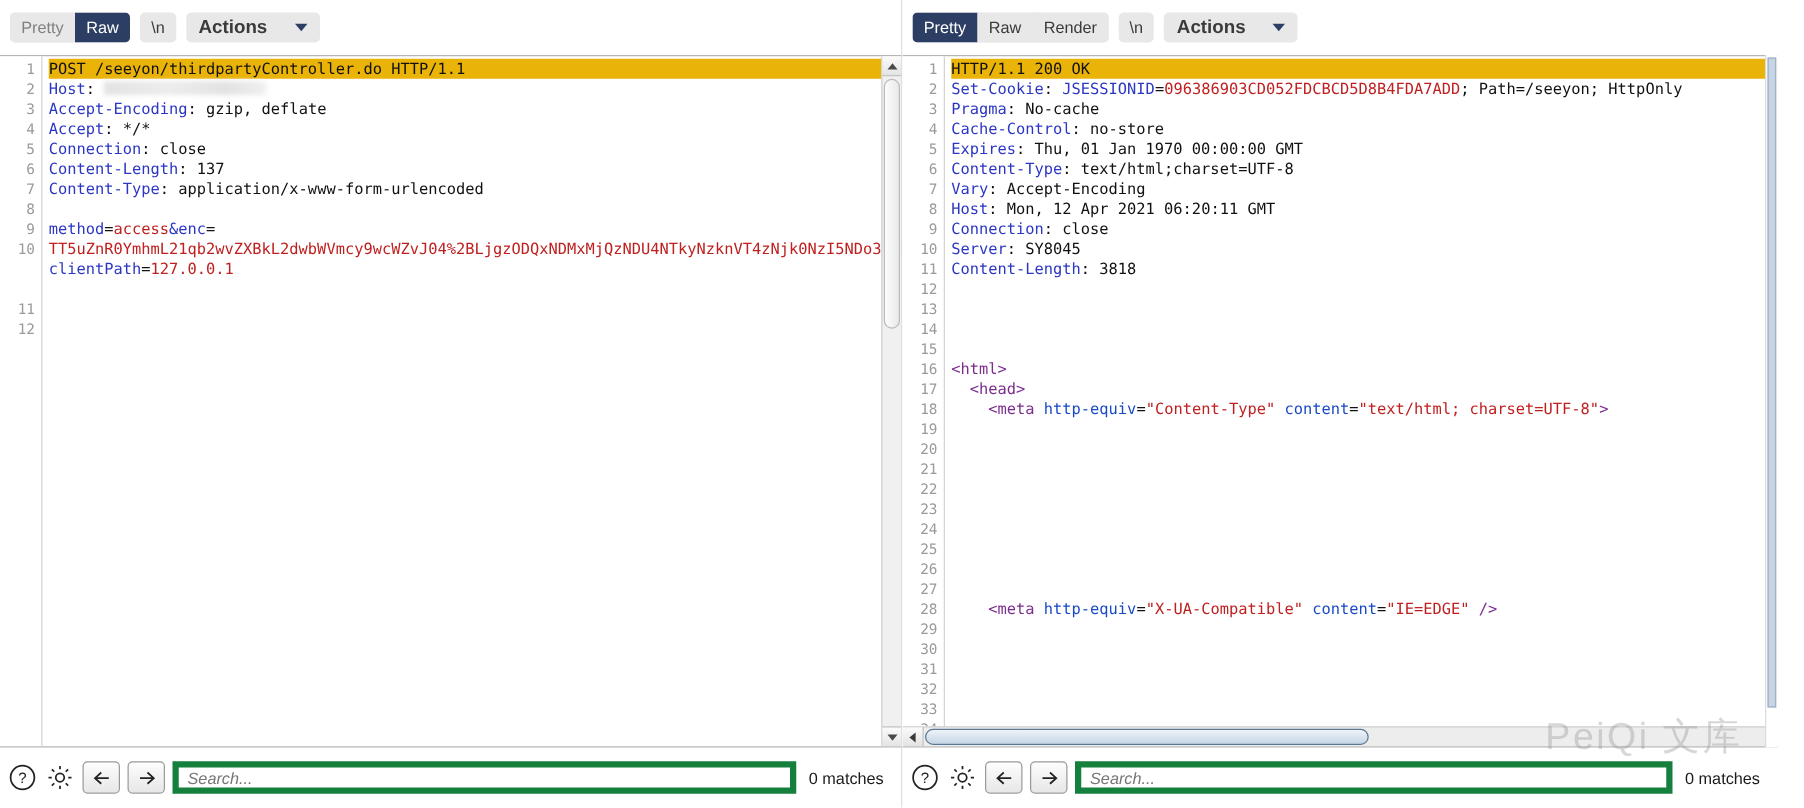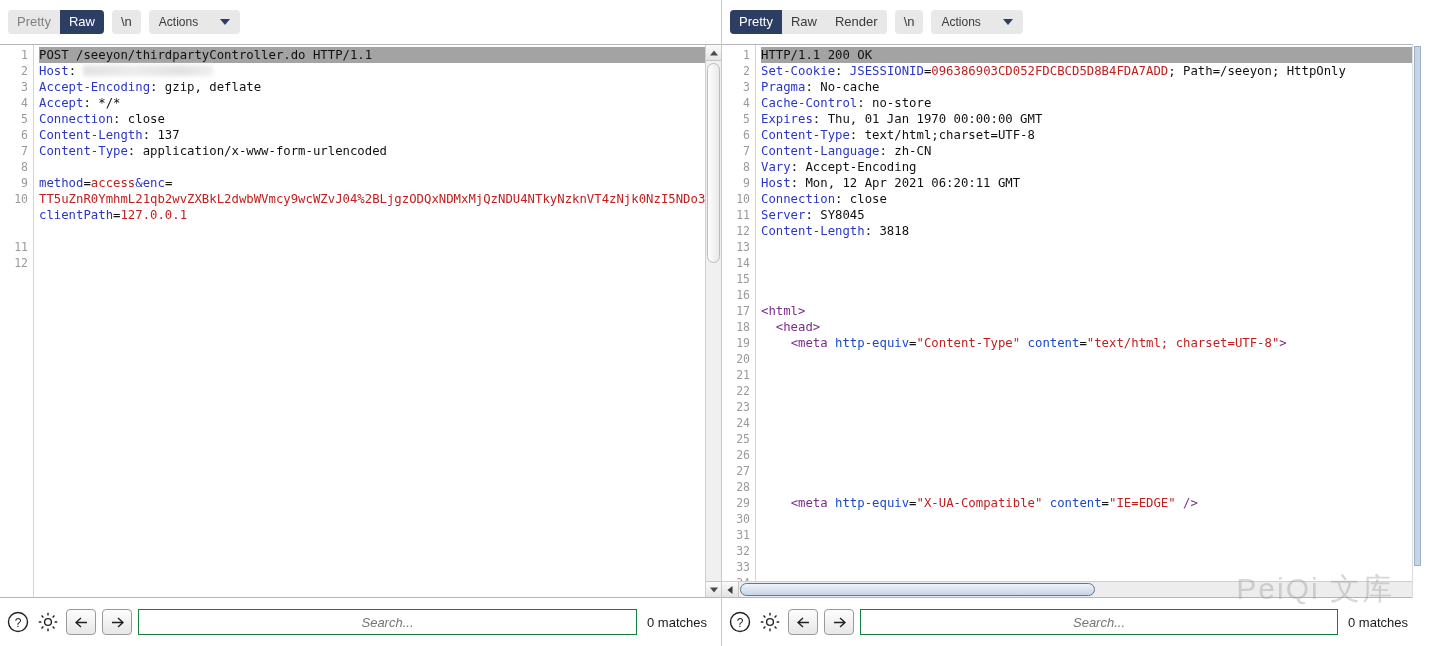--- a/index.html
+++ b/index.html
@@ -69,21 +69,22 @@
     padding: 0 9px;
     color: #3a3a3a;
     cursor: pointer;
     user-select: none;
   }
   .pill.actions {
     display: flex;
     align-items: center;
     gap: 22px;
     padding: 0 10px;
-    font-size: 12px;
+    font-size: 15px;
+    font-weight: bold;
   }
   .chev {
     width: 0; height: 0;
     border-left: 5px solid transparent;
     border-right: 5px solid transparent;
     border-top: 6px solid #2c3e63;
   }
 
   
   .editor-wrap {
@@ -118,21 +119,21 @@
     position: relative;
   }
   .code .ln {
     font-family: "DejaVu Sans Mono", monospace;
     font-size: 12.3px;
     line-height: 16px;
     height: 16px;
     white-space: pre;
     color: #111111;
   }
-  .code .ln.first { background: #a3a3a3; }
+  .code .ln.first { background: #eab308; }
   .hdr  { color: #2b36c4; }
   .red  { color: #c02020; }
   .blue { color: #2b36c4; }
   .tag  { color: #7b2d8e; }
   .attr { color: #1a49c6; }
   .str  { color: #c02020; }
   .grn  { color: #0f7a31; }
   .blur {
     display: inline-block;
     width: 130px; height: 11px;
@@ -237,29 +238,28 @@
     display: flex;
     align-items: center;
     justify-content: center;
     cursor: pointer;
     font-size: 15px;
     color: #222;
   }
   .search-input {
     flex: 1 1 auto;
     height: 26px;
-    border: 1px solid #15803d;
+    border: 5px solid #15803d;
     background: #ffffff;
     font-family: "Liberation Sans", sans-serif;
     font-size: 13px;
     font-style: italic;
     color: #15803d;
     padding: 0 7px;
     outline: none;
-    text-align: center;
   }
   .matches {
     font-size: 13px;
     color: #1a1a1a;
     white-space: nowrap;
     padding: 0 8px 0 4px;
     text-align: center;
   }
 
   
@@ -435,21 +435,20 @@
         <div>33</div>
           <div>34</div>
       </div>
       <div class="code">
         <div class="ln first">HTTP/1.1 200 OK</div>
         <div class="ln"><span class="hdr">Set-Cookie</span><span>: </span><span class="blue">JSESSIONID</span><span>=</span><span class="red">096386903CD052FDCBCD5D8B4FDA7ADD</span><span>; Path=/seeyon; HttpOnly</span></div>
         <div class="ln"><span class="hdr">Pragma</span><span>: No-cache</span></div>
         <div class="ln"><span class="hdr">Cache-Control</span><span>: no-store</span></div>
         <div class="ln"><span class="hdr">Expires</span><span>: Thu, 01 Jan 1970 00:00:00 GMT</span></div>
         <div class="ln"><span class="hdr">Content-Type</span><span>: text/html;charset=UTF-8</span></div>
-        <div class="ln"><span class="hdr">Content-Language</span><span>: zh-CN</span></div>
         <div class="ln"><span class="hdr">Vary</span><span>: Accept-Encoding</span></div>
         <div class="ln"><span class="hdr">Host</span><span>: Mon, 12 Apr 2021 06:20:11 GMT</span></div>
         <div class="ln"><span class="hdr">Connection</span><span>: close</span></div>
         <div class="ln"><span class="hdr">Server</span><span>: SY8045</span></div>
         <div class="ln"><span class="hdr">Content-Length</span><span>: 3818</span></div>
         <div class="ln">&nbsp;</div>
         <div class="ln">&nbsp;</div>
         <div class="ln">&nbsp;</div>
         <div class="ln">&nbsp;</div>
         <div class="ln"><span class="tag">&lt;html&gt;</span></div>

